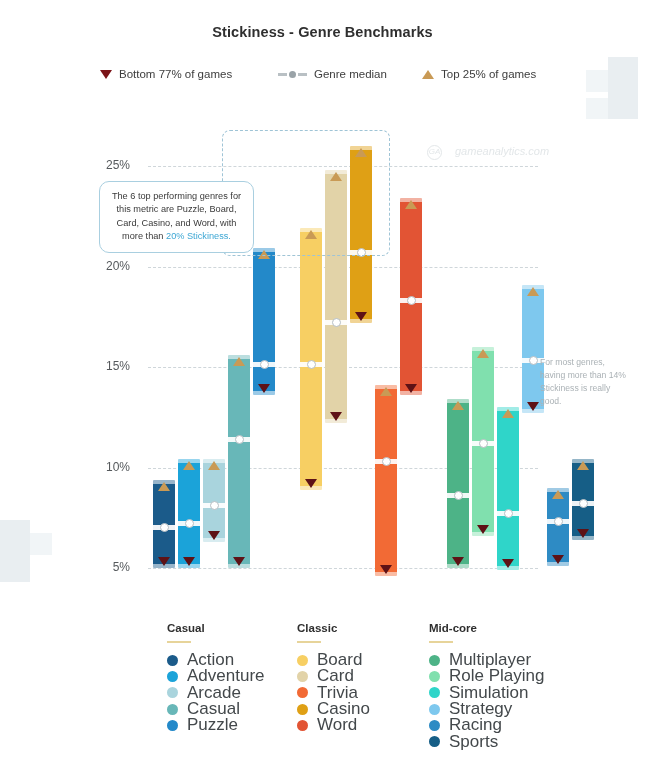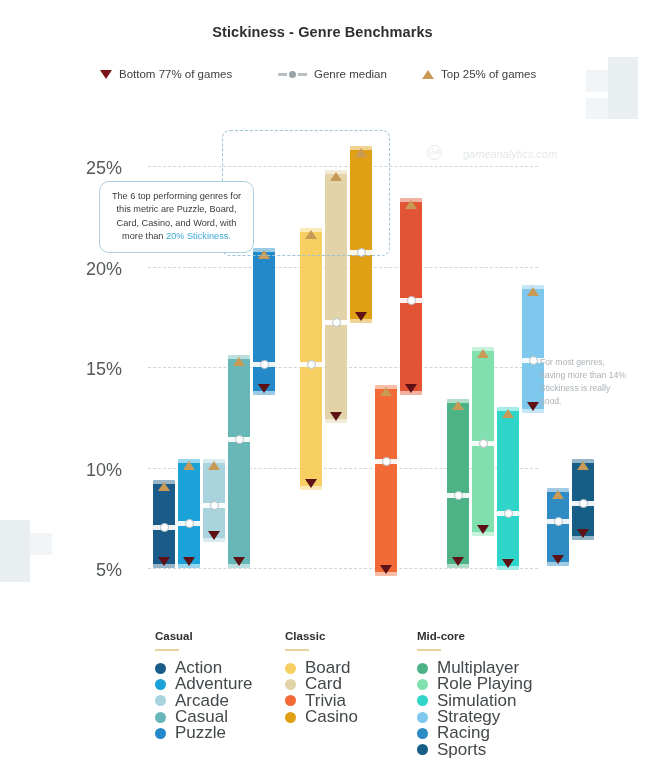--- a/index.html
+++ b/index.html
@@ -33,22 +33,22 @@
   .tri-up   { width:0;height:0;border-left:6px solid transparent;border-right:6px solid transparent;
               border-bottom:9px solid #c99a55; }
   .medmark  { display:flex; align-items:center; }
   .medmark .seg { width:9px;height:3px;background:#b9c0c4; }
   .medmark .dot { width:7px;height:7px;border-radius:50%;background:#9aa3a8;margin:0 2px; }
 
   
   .plot { position:absolute; left:0; top:0; width:645px; height:600px; }
   .gridline { position:absolute; left:148px; width:390px; height:0;
               border-top:1px dashed #cfd6da; }
-  .ytick { position:absolute; right:8px; width:44px; text-align:right;
-           font-size:18px; color:#55595c; }
+  .ytick { position:absolute; right:0; width:44px; text-align:right;
+           font-size:12px; color:#55595c; }
   .ytickwrap { position:absolute; left:60px; width:70px; }
 
   .bar { position:absolute; border-radius:1px; }
   .bar .cap-top, .bar .cap-bot { position:absolute; left:0; width:100%; height:4px; background:rgba(255,255,255,.55); }
   .cap-top { top:0; }
   .cap-bot { bottom:0; }
 
   .marker { position:absolute; }
   .m-top { width:0;height:0;border-left:6px solid transparent;border-right:6px solid transparent;
            border-bottom:9px solid #c99a55; }
@@ -74,29 +74,29 @@
   }
 
   
   .selbox {
     position:absolute; left:222px; top:130px; width:168px; height:126px;
     border:1px dashed #9fc4d6; border-radius:8px; box-sizing:border-box;
   }
 
   
   .watermark { position:absolute; left:427px; top:145px;
-               display:flex; align-items:flex-end; gap:21px;
+               display:flex; align-items:flex-start; gap:13px;
                font-size:11px; color:#e3e7e9;font-style:italic; }
   .watermark .wlogo { width:13px;height:13px;border-radius:50%;
                border:1.2px solid #e3e7e9; color:#e3e7e9;
                font-size:8px; line-height:12px; text-align:center; }
 
   
   .blegend { position:absolute; left:155px; top:622px; width:420px; }
-  .bl-col { position:absolute; top:8px; width:130px; }
+  .bl-col { position:absolute; top:0; width:130px;margin-left:12px; }
   .bl-head { font-size:11.5px; font-weight:bold; color:#2f2f2f; padding-bottom:7px; }
   .bl-rule { width:24px; height:2px; background:#e7d49a; margin-bottom:9px; }
   .bl-item { display:flex; align-items:center; gap:9px; height:16.3px; }
   .bl-dot { width:11px; height:11px; border-radius:50%; flex:none; }
   .bl-lab { font-size:17px; color:#43484b; }
 </style>
 </head>
 <body>
 
 <div class="deco" style="left:608px;top:57px;width:30px;height:62px;"></div>
@@ -349,20 +349,24 @@
         <span class="bl-lab">Card</span>
       </div>
       <div class="bl-item">
         <span class="bl-dot" style="background: rgb(242, 106, 53);"></span>
         <span class="bl-lab">Trivia</span>
       </div>
       <div class="bl-item">
         <span class="bl-dot" style="background: rgb(223, 160, 21);"></span>
         <span class="bl-lab">Casino</span>
       </div>
+      <div class="bl-item">
+        <span class="bl-dot" style="background: rgb(226, 84, 52);"></span>
+        <span class="bl-lab">Word</span>
+      </div>
     </div>
     <div class="bl-col" style="left: 262px;">
       <div class="bl-head">Mid-core</div>
       <div class="bl-rule"></div>
       <div class="bl-item">
         <span class="bl-dot" style="background: rgb(77, 179, 135);"></span>
         <span class="bl-lab">Multiplayer</span>
       </div>
       <div class="bl-item">
         <span class="bl-dot" style="background: rgb(128, 224, 174);"></span>

